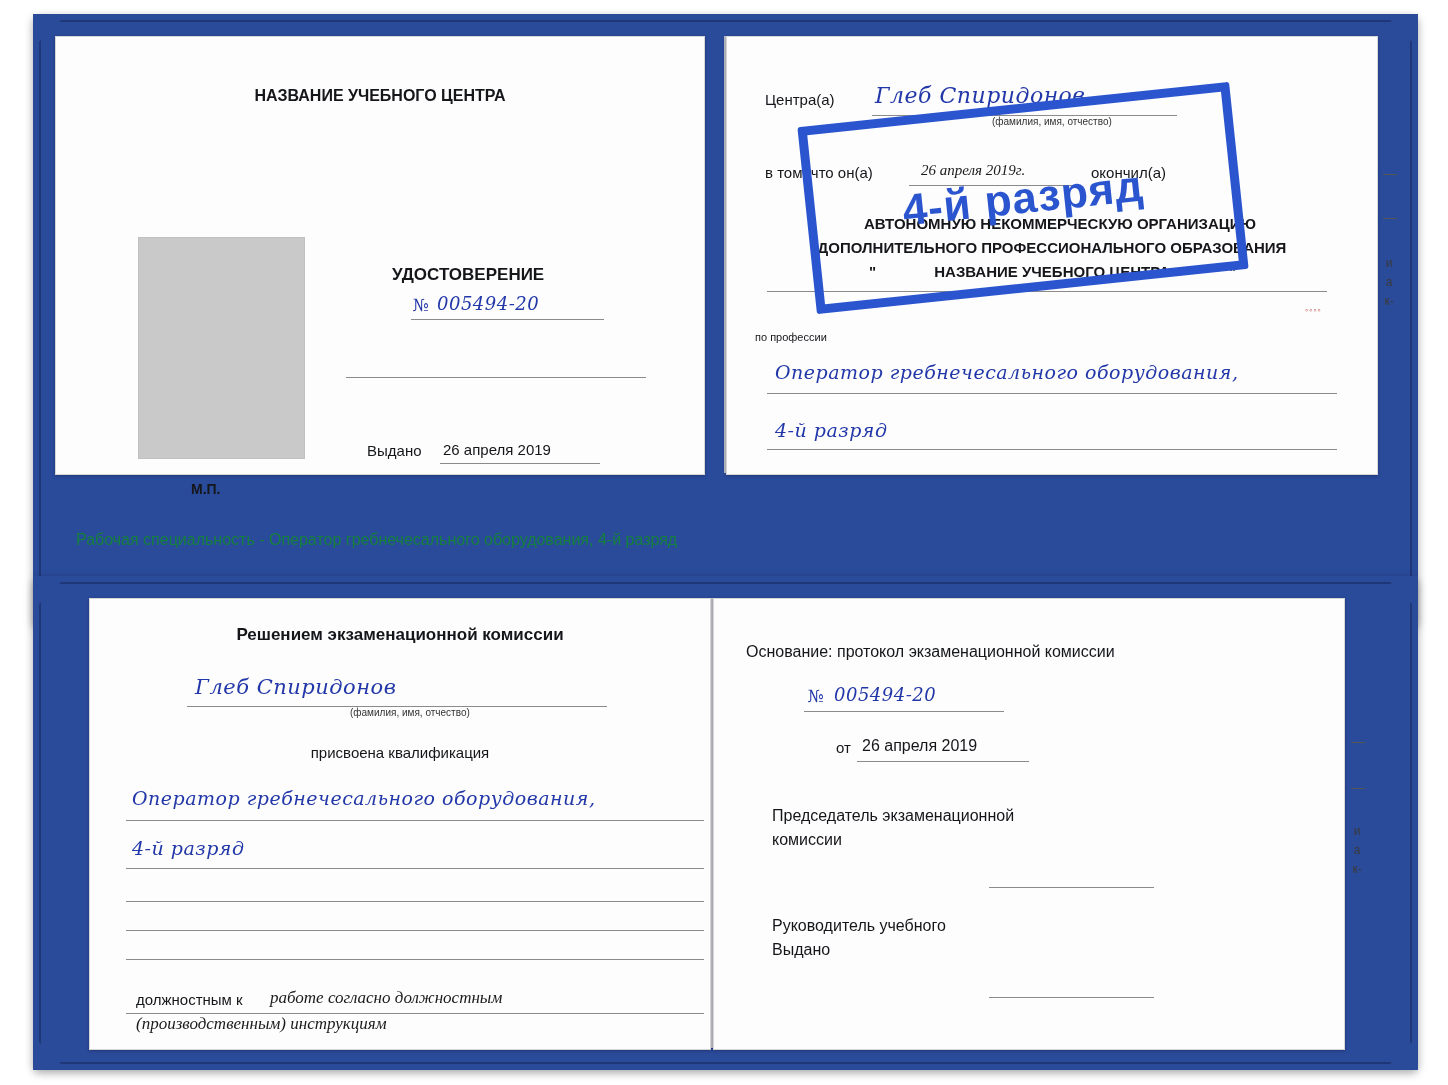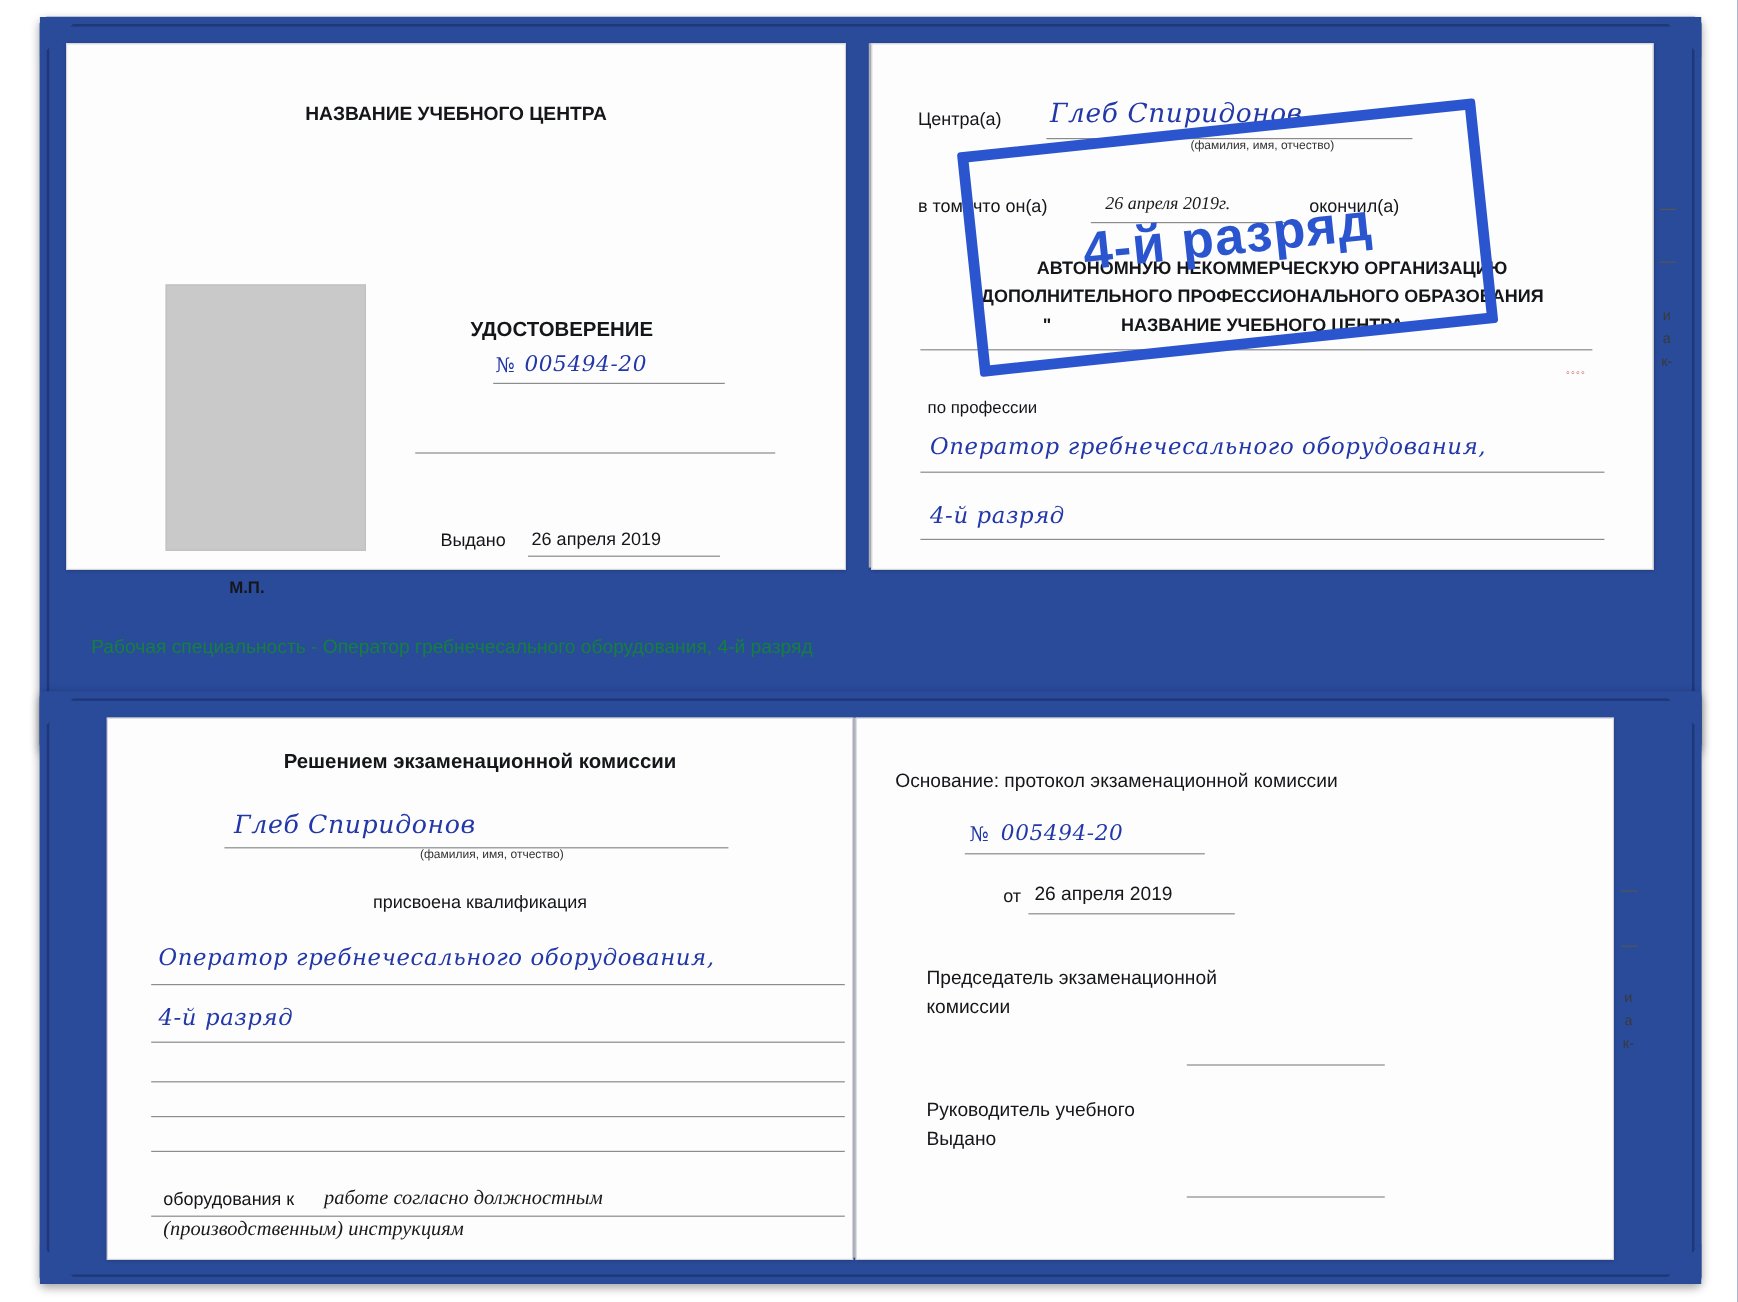--- a/index.html
+++ b/index.html
@@ -126,21 +126,21 @@
     <div class="line" style="left:182px;top:148px;width:172px;"></div>
     <div class="txt" style="left:364px;top:127px;font-size:15px;">окончил(а)</div>
 
     <div class="txt bold" style="left:16px;right:0;top:178px;text-align:center;font-size:15px;">АВТОНОМНУЮ НЕКОММЕРЧЕСКУЮ ОРГАНИЗАЦИЮ</div>
     <div class="txt bold" style="left:0;right:0;top:202px;text-align:center;font-size:15px;">ДОПОЛНИТЕЛЬНОГО ПРОФЕССИОНАЛЬНОГО ОБРАЗОВАНИЯ</div>
     <div class="txt bold" style="left:142px;top:226px;font-size:15px;">"</div>
     <div class="txt bold" style="left:0;right:0;top:226px;text-align:center;font-size:15px;">НАЗВАНИЕ УЧЕБНОГО ЦЕНТРА</div>
     <div class="txt bold" style="left:502px;top:226px;font-size:15px;">"</div>
     <div class="line" style="left:40px;top:254px;width:560px;"></div>
 
-    <div class="txt" style="left:46px;top:294px;font-size:14px;">по профессии</div>
+    <div class="txt" style="left:28px;top:294px;font-size:11px;">по профессии</div>
 
     <div class="txt hand" style="left:48px;top:324px;font-size:19px;">Оператор гребнечесального оборудования,</div>
     <div class="line" style="left:40px;top:356px;width:570px;"></div>
 
     <div class="txt hand" style="left:48px;top:382px;font-size:19px;">4-й разряд</div>
     <div class="line" style="left:40px;top:412px;width:570px;"></div>
 
     <div class="redmark" style="left:578px;top:268px;">◦◦◦◦</div>
   </div>
 
@@ -178,21 +178,21 @@
     <div class="txt hand" style="left:42px;top:188px;font-size:19px;">Оператор гребнечесального оборудования,</div>
     <div class="line" style="left:36px;top:221px;width:578px;"></div>
 
     <div class="txt hand" style="left:42px;top:238px;font-size:19px;">4-й разряд</div>
     <div class="line" style="left:36px;top:269px;width:578px;"></div>
 
     <div class="line" style="left:36px;top:302px;width:578px;"></div>
     <div class="line" style="left:36px;top:331px;width:578px;"></div>
     <div class="line" style="left:36px;top:360px;width:578px;"></div>
 
-    <div class="txt" style="left:46px;top:392px;font-size:15px;">оборудования к</div>
+    <div class="txt" style="left:46px;top:392px;font-size:15px;">должностным к</div>
     <div class="txt typed-italic" style="left:180px;top:389px;font-size:17px;">работе согласно должностным</div>
     <div class="line" style="left:36px;top:414px;width:578px;"></div>
     <div class="txt typed-italic" style="left:46px;top:415px;font-size:17px;">(производственным) инструкциям</div>
   </div>
 
   <div class="spine" style="left:678px;top:22px;height:450px;"></div>
 
   <div class="page" style="left:680px;top:22px;width:630px;height:450px;">
 
     <div class="txt" style="left:32px;top:44px;font-size:16px;">Основание: протокол экзаменационной комиссии</div>

